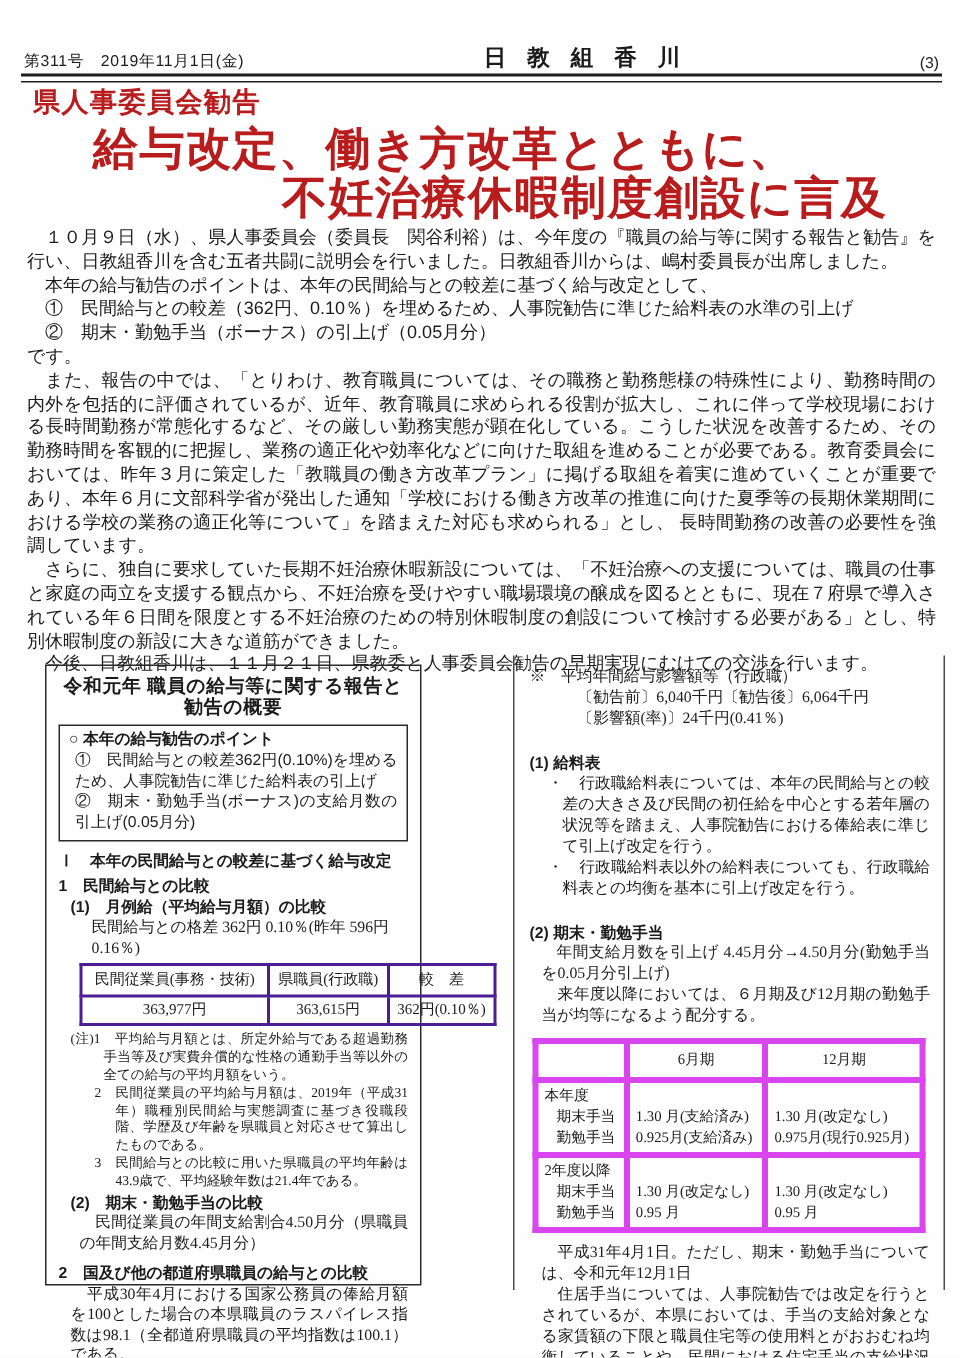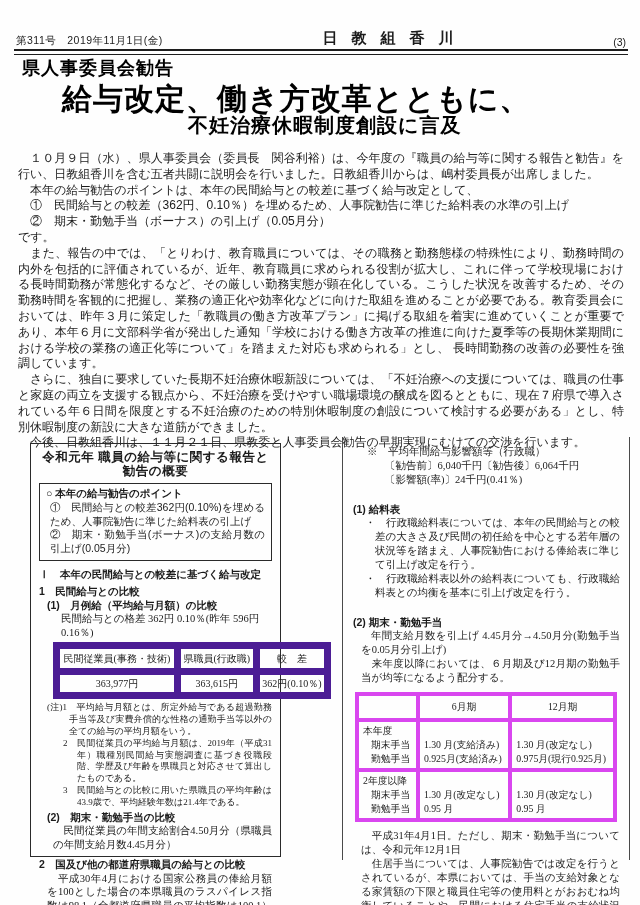--- a/index.html
+++ b/index.html
@@ -35,21 +35,21 @@
     font-weight:900;font-size:18px;letter-spacing:1px;
   }
   .title1{
     position:absolute;left:62px;top:79px;
     font-family:"Liberation Sans",sans-serif;
     font-weight:900;font-size:30px;letter-spacing:1px;white-space:nowrap;
   }
   .title2{
     position:absolute;left:188px;top:112px;
     font-family:"Liberation Sans",sans-serif;
-    font-weight:900;font-size:20px;letter-spacing:1px;white-space:nowrap;
+    font-weight:900;font-size:30px;letter-spacing:1px;white-space:nowrap;
   }
   
   .article{
     position:absolute;left:18px;top:151px;width:606px;
     font-family:"Liberation Sans",sans-serif;
     font-size:12px;line-height:15.8px;text-align:justify;
     font-weight:500;
   }
   .article p{margin:0;}
   
@@ -67,46 +67,46 @@
     border:1.2px solid #2a2a2a;padding:3px 6px 4px 6px;margin-bottom:7px;
     font-family:"Liberation Sans",sans-serif;font-size:10.5px;line-height:13.8px;
   }
   .points .p-head{font-weight:bold;}
   .points .p-item{margin-left:4px;text-align:justify;}
   .h-sec{font-family:"Liberation Sans",sans-serif;font-weight:bold;margin-top:4px;}
   .h-sub{font-family:"Liberation Sans",sans-serif;font-weight:bold;margin-left:8px;}
   .lead-line{margin-left:22px;}
   table{border-collapse:collapse;}
   .t1{margin:3px 0 3px 14px;width:278px;font-size:10px;}
-  .t1 th,.t1 td{border:7px solid #4c1d95;text-align:center;padding:2px 1px;font-weight:normal;}
+  .t1 th,.t1 td{border:2px solid #4c1d95;text-align:center;padding:2px 1px;font-weight:normal;}
   .t1 th{padding:2.5px 1px;}
   .notes{font-size:9px;line-height:11.8px;margin:2px 0 2px 8px;}
   .notes div{padding-left:22px;text-indent:-22px;text-align:justify;}
   .ind{margin-left:14px;text-align:justify;}
   .t2{margin:3px 0 1px 6px;width:282px;font-size:9.5px;}
   .col-right{
     position:absolute;left:342px;top:437px;width:288px;height:423px;
     border-left:1px solid #4a4a4a;border-right:1px solid #4a4a4a;
     padding:8px 9px 0 10px;box-sizing:border-box;
     font-size:10.5px;line-height:14px;
   }
-  .col-right .imp{margin-left:14px;}
+  .col-right .imp{}
   .col-right .imp-sub{margin-left:32px;}
   .rh{font-family:Liberation Sans, sans-serif;font-weight:bold;margin-top:15px;}
   .bullet{padding-left:22px;text-indent:-10px;margin-left:0;text-align:justify;}
   .rtext{margin-left:8px;text-align:justify;text-indent:10px;}
   .rtext2{margin-left:8px;text-align:justify;}
   .t3{margin:7px 0 7px 2px;width:262px;font-size:9.8px;}
   .t3 th,.t3 td{border:4px solid #d946ef;padding:2px 4px;font-weight:normal;vertical-align:top;line-height:14px;}
   .t3 th{text-align:center;padding:4px 4px;}
   .t3 .glabel{white-space:nowrap;}
   .t3 .grow{white-space:nowrap;padding-left:8px;}
   .t3 .gval{white-space:nowrap;}
   .t3 .spacer{height:14px;}
-  .blue{color:#000000;}
+  .blue{color:#b91c1c;}
 </style>
 </head>
 <body>
 
 <div class="page">
 
   <div class="hdr">
     <span class="issue">第311号　2019年11月1日(金)</span>
     <span class="masthead">日教組香川</span>
     <span class="pageno">(3)</span>

